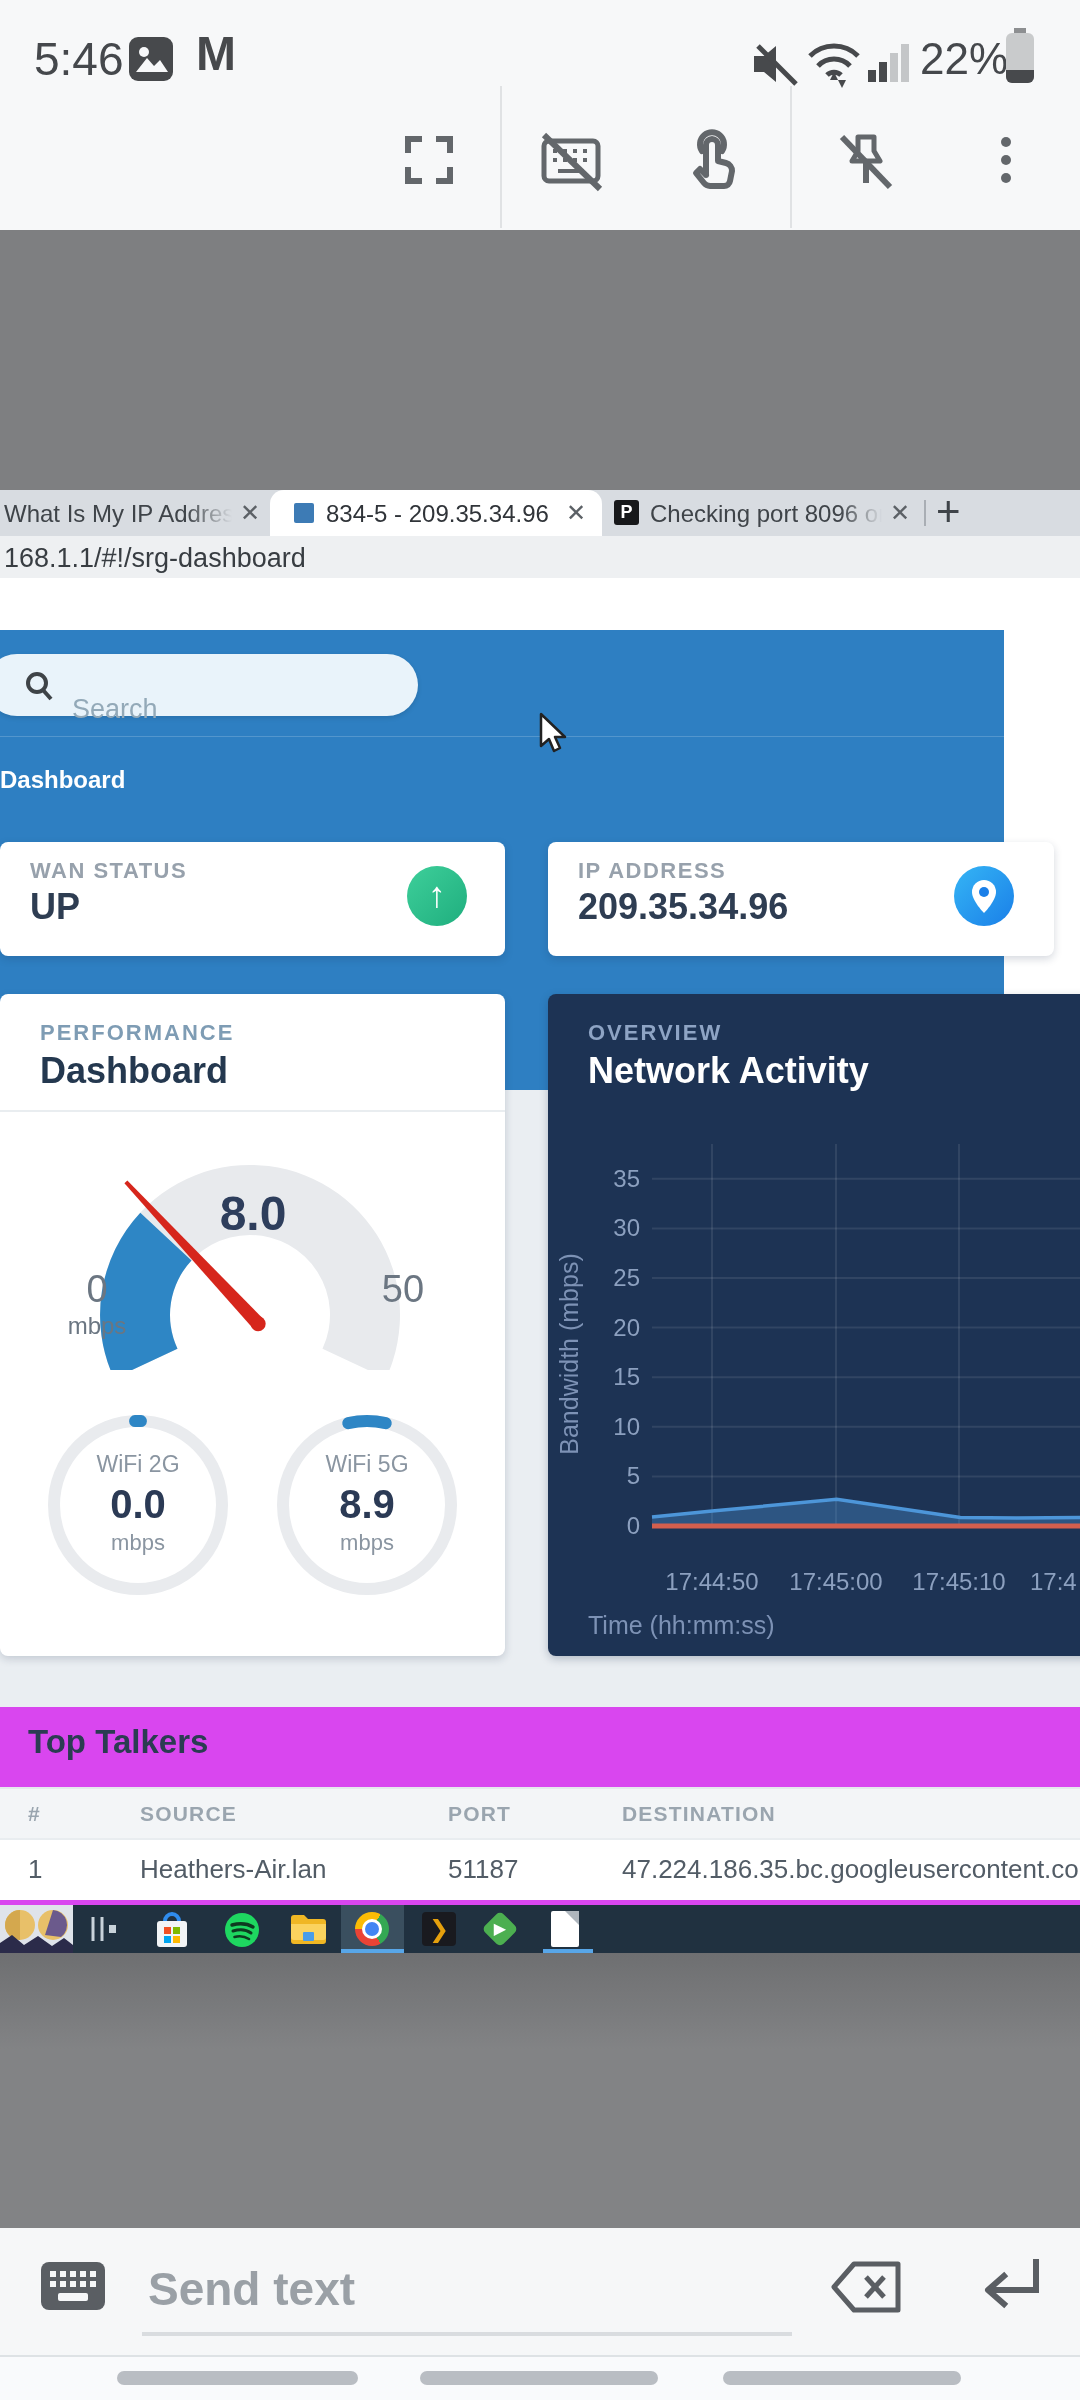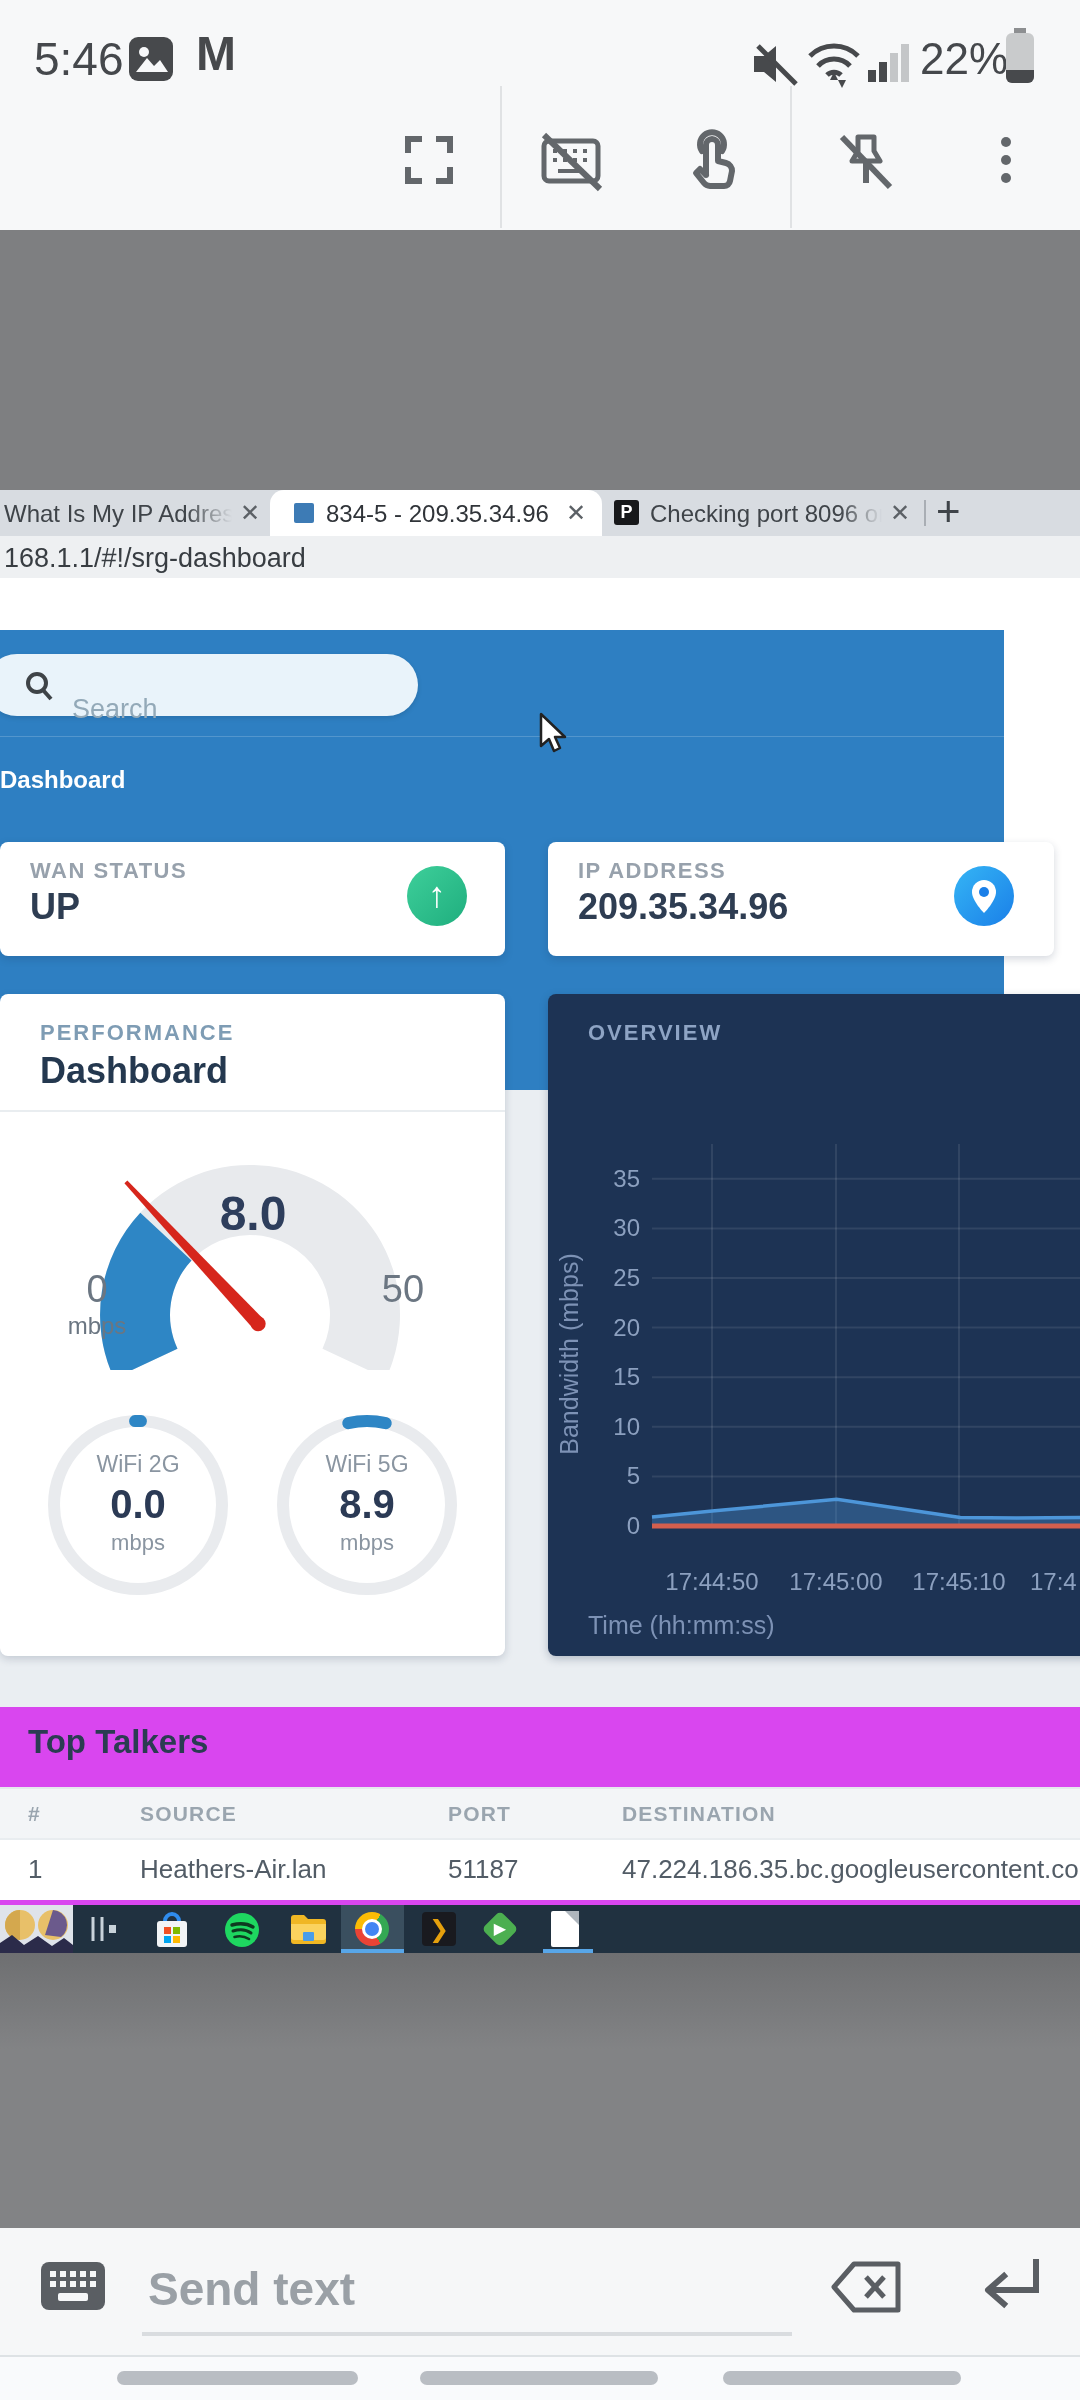--- a/index.html
+++ b/index.html
@@ -280,20 +280,21 @@
         <circle cx="367" cy="115" r="84" fill="none" stroke="#e9ebee" stroke-width="12"></circle>
         <path d="M348.2398449537464 33.12169650853454 A84 84 0 0 1 385.7601550462536 33.12169650853453" fill="none" stroke="#2e86c5" stroke-width="12" stroke-linecap="round"></path>
         <text x="367" y="82" text-anchor="middle" font-size="23" fill="#8a95a1">WiFi 5G</text>
         <text x="367" y="128" text-anchor="middle" font-size="40" font-weight="bold" fill="#2b3a55">8.9</text>
         <text x="367" y="160" text-anchor="middle" font-size="22" fill="#8a95a1">mbps</text>
       </svg>
   </div>
 
   <div id="ovwcard">
     <div class="sec-label">OVERVIEW</div>
+    <div class="sec-title">Network Activity</div>
     <svg id="chart-svg" style="position:absolute;left:0;top:0;" width="560" height="662">
         <line x1="164" y1="150" x2="164" y2="532" stroke="rgba(255,255,255,0.09)" stroke-width="2"></line>
         <line x1="288" y1="150" x2="288" y2="532" stroke="rgba(255,255,255,0.09)" stroke-width="2"></line>
         <line x1="411" y1="150" x2="411" y2="532" stroke="rgba(255,255,255,0.09)" stroke-width="2"></line>
         <line x1="535" y1="150" x2="535" y2="532" stroke="rgba(255,255,255,0.09)" stroke-width="2"></line>
         <line x1="104" y1="532" x2="560" y2="532" stroke="rgba(255,255,255,0.09)" stroke-width="2"></line>
         <text x="92" y="540" text-anchor="end" font-size="24" fill="#8ca0bf">0</text>
         <line x1="104" y1="482.4" x2="560" y2="482.4" stroke="rgba(255,255,255,0.09)" stroke-width="2"></line>
         <text x="92" y="490.4" text-anchor="end" font-size="24" fill="#8ca0bf">5</text>
         <line x1="104" y1="432.8" x2="560" y2="432.8" stroke="rgba(255,255,255,0.09)" stroke-width="2"></line>

